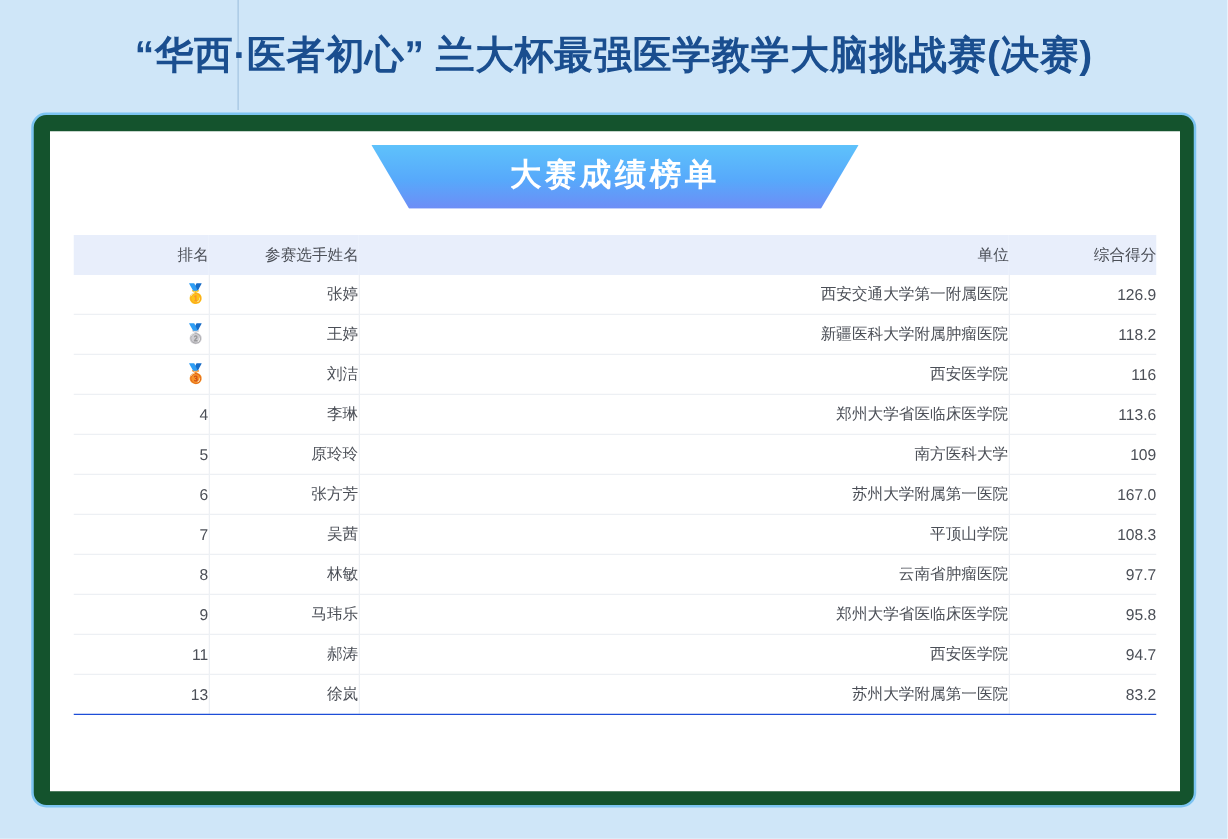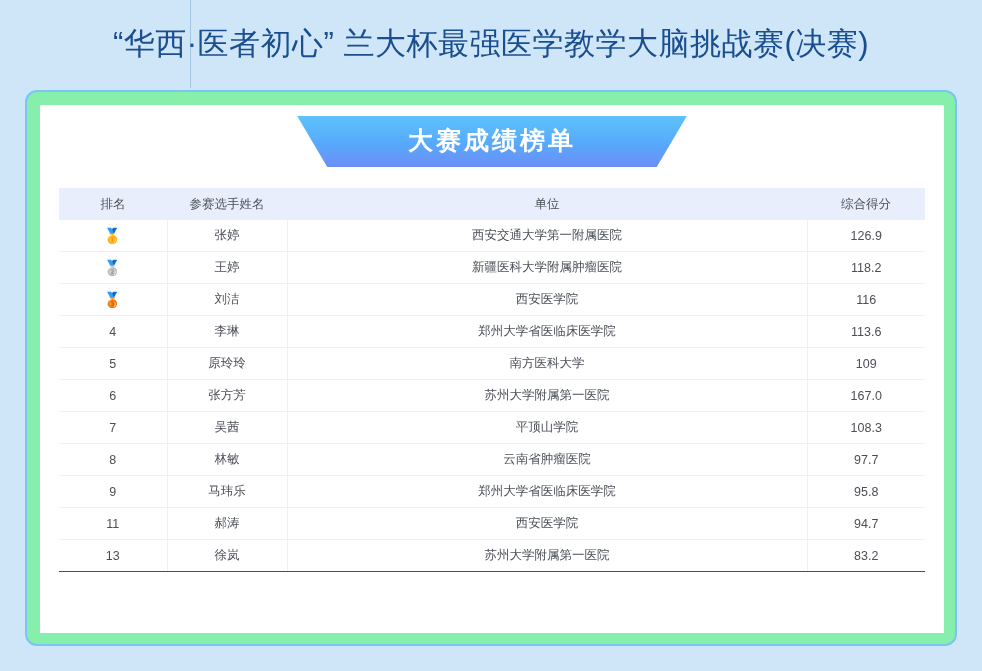--- a/index.html
+++ b/index.html
@@ -28,37 +28,37 @@
 
   .page-title {
     position: absolute;
     left: 0;
     top: 0;
     width: 982px;
     height: 88px;
     line-height: 88px;
     text-align: center;
     font-size: 31px;
-    font-weight: normal;
+    font-weight: bold;
     color: #1a4e8f;
     letter-spacing: 0.5px;
     white-space: nowrap;
     z-index: 2;
   }
 
   .card {
     position: absolute;
     left: 25px;
     top: 90px;
     width: 932px;
     height: 556px;
     box-sizing: border-box;
     border: 2px solid #7cc4f2;
     border-radius: 12px;
-    background: #86efac;
+    background: #14532d;
     overflow: hidden;
   }
 
   .panel {
     position: absolute;
     left: 13px;
     top: 13px;
     width: 904px;
     height: 528px;
     background: #ffffff;
@@ -108,21 +108,21 @@
   table.board {
     width: 866px;
     margin: 0 19px;
     border-collapse: collapse;
     table-layout: fixed;
   }
   table.board th,
   table.board td {
     font-weight: normal;
     padding: 0;
-    text-align: center;
+    text-align: right;
     vertical-align: middle;
     color: #4b4f57;
   }
   thead th {
     height: 32px;
     background: #e8eefb;
     font-size: 12.5px;
     color: #3e4category;
     color: #3f4category;
     color: #414550;

